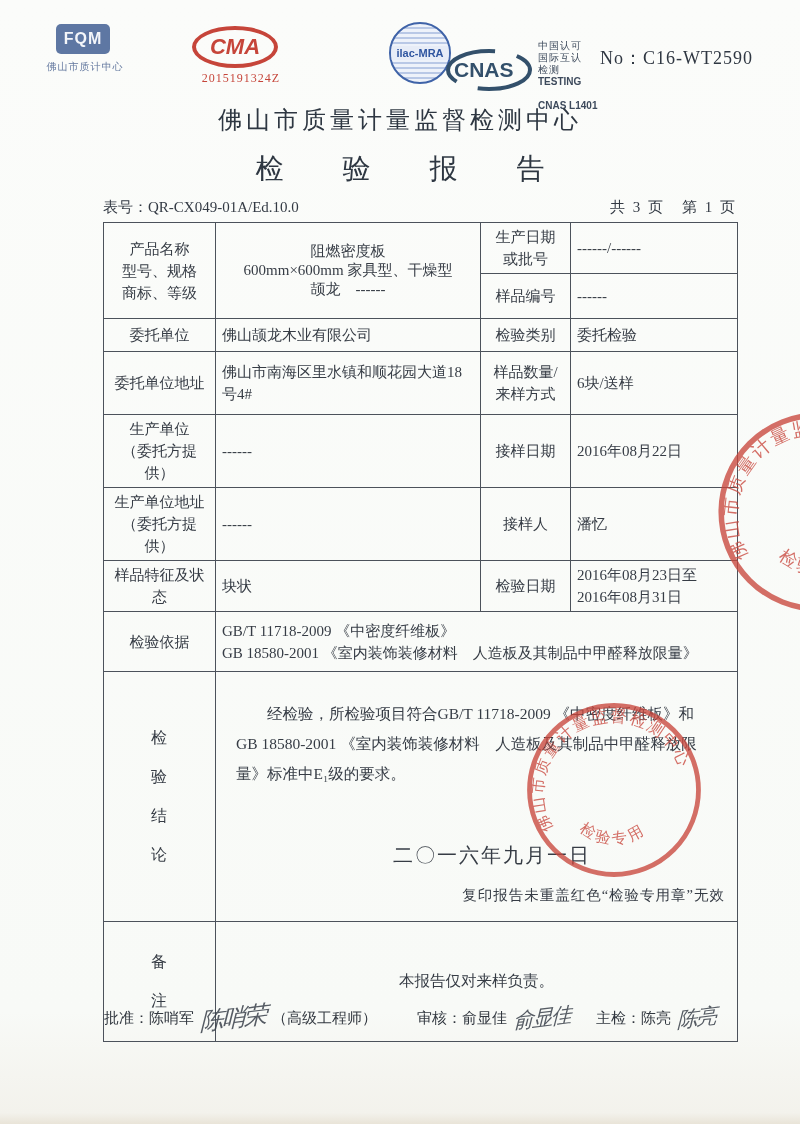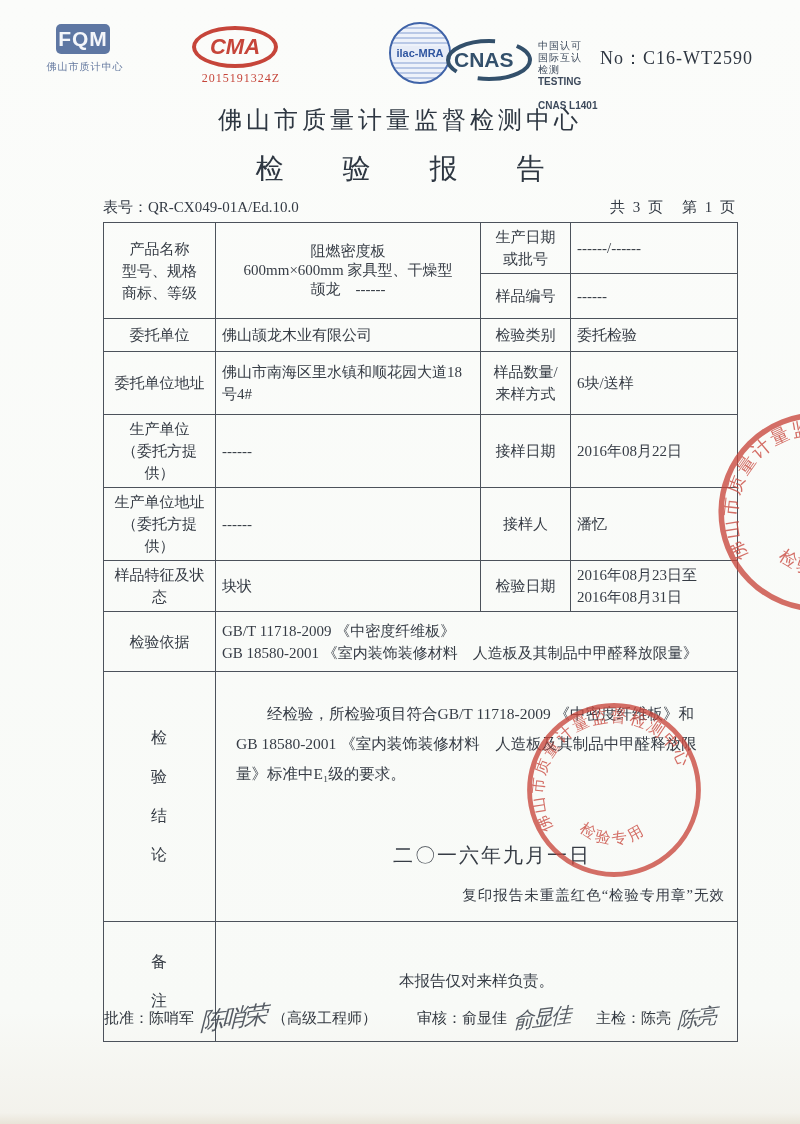--- a/index.html
+++ b/index.html
@@ -7,40 +7,40 @@
   .page {
     position:relative; width:800px; height:1124px; margin:0 auto;
     background:linear-gradient(180deg,#fbfcfa 0%, #f8faf7 90%, #f3f2ec 99%, #e9e4d8 100%);
     overflow:hidden;
     font-family:"Liberation Serif","DejaVu Serif",serif;
     color:#363c45;
   }
   
   .fqm-box { position:absolute; left:56px; top:24px; width:54px; height:30px;
     background:#5e77a3; border-radius:5px; color:#f4f6fa; font-family:"Liberation Sans",sans-serif;
-    font-weight:bold; font-size:21px; display:flex; align-items:center; justify-content:center; letter-spacing:1px;}
+    font-weight:bold; font-size:16px; display:flex; align-items:center; justify-content:center; letter-spacing:1px;}
   .fqm-caption { position:absolute; left:40px; top:60px; width:90px; text-align:center;
     font-size:10px; color:#62779e; letter-spacing:1px; }
   .cma { position:absolute; left:192px; top:26px; width:88px; text-align:right; }
   .cma .oval { width:86px; height:42px; border:4px solid #c6453a; border-radius:50%;
     display:flex; align-items:center; justify-content:center;
     color:#c6453a; font-family:"Liberation Sans",sans-serif; font-weight:bold; font-size:22px; font-style:italic; letter-spacing:0px;}
   .cma .num { margin-top:3px; color:#c6453a; font-size:12px; letter-spacing:1px; font-family:"Liberation Serif",serif;}
   .cal { position:absolute; left:292px; top:26px; width:78px; text-align:center; }
   .cal .oval { width:66px; height:44px; margin:0 auto; border:4px solid #c6453a; border-radius:50%;
     display:flex; align-items:center; justify-content:center;
     color:#c6453a; font-family:"Liberation Sans",sans-serif; font-weight:bold; font-size:19px; font-style:italic;}
   .cal .num { margin-top:3px; color:#c6453a; font-size:7.5px; white-space:nowrap;}
   .ilac { position:absolute; left:368px; top:22px; width:62px; height:62px; border-radius:50%;
     border:2px solid #3f63a8;
     background:repeating-linear-gradient(180deg,#eef2fa 0 3px,#b9c8e6 3px 5px);
     display:flex; align-items:center; justify-content:center; overflow:hidden;margin-left:21px;}
   .ilac .band { background:#e7ecf7; width:100%; text-align:center; color:#2f55a0;
     font-family:"Liberation Sans",sans-serif; font-weight:bold; font-size:11px; padding:1px 0;}
-  .cnas { position:absolute; left:446px; top:38px; width:86px; height:44px; }
+  .cnas { position:absolute; left:446px; top:48px; width:86px; height:44px; }
   .cnas svg { position:absolute; left:0; top:0; }
   .cnas .word { position:absolute; left:8px; top:10px; color:#33506b;
     font-family:"Liberation Sans",sans-serif; font-weight:bold; font-size:21px; letter-spacing:0px;}
   .cnas-info { position:absolute; left:538px; top:28px; color:#3d4a5c;
     font-size:10px; line-height:12px; letter-spacing:1px; white-space:pre-line; }
   .cnas-info .b { font-family:"Liberation Sans",sans-serif; font-weight:bold; letter-spacing:0; }
   .report-no { position:absolute; left:600px; top:46px; font-size:18px; color:#2f3742; letter-spacing:1px; }
   
   .org-title { position:absolute; left:0; top:104px; width:100%; text-align:center;
     font-size:24px; letter-spacing:4px; color:#2e3742; }

